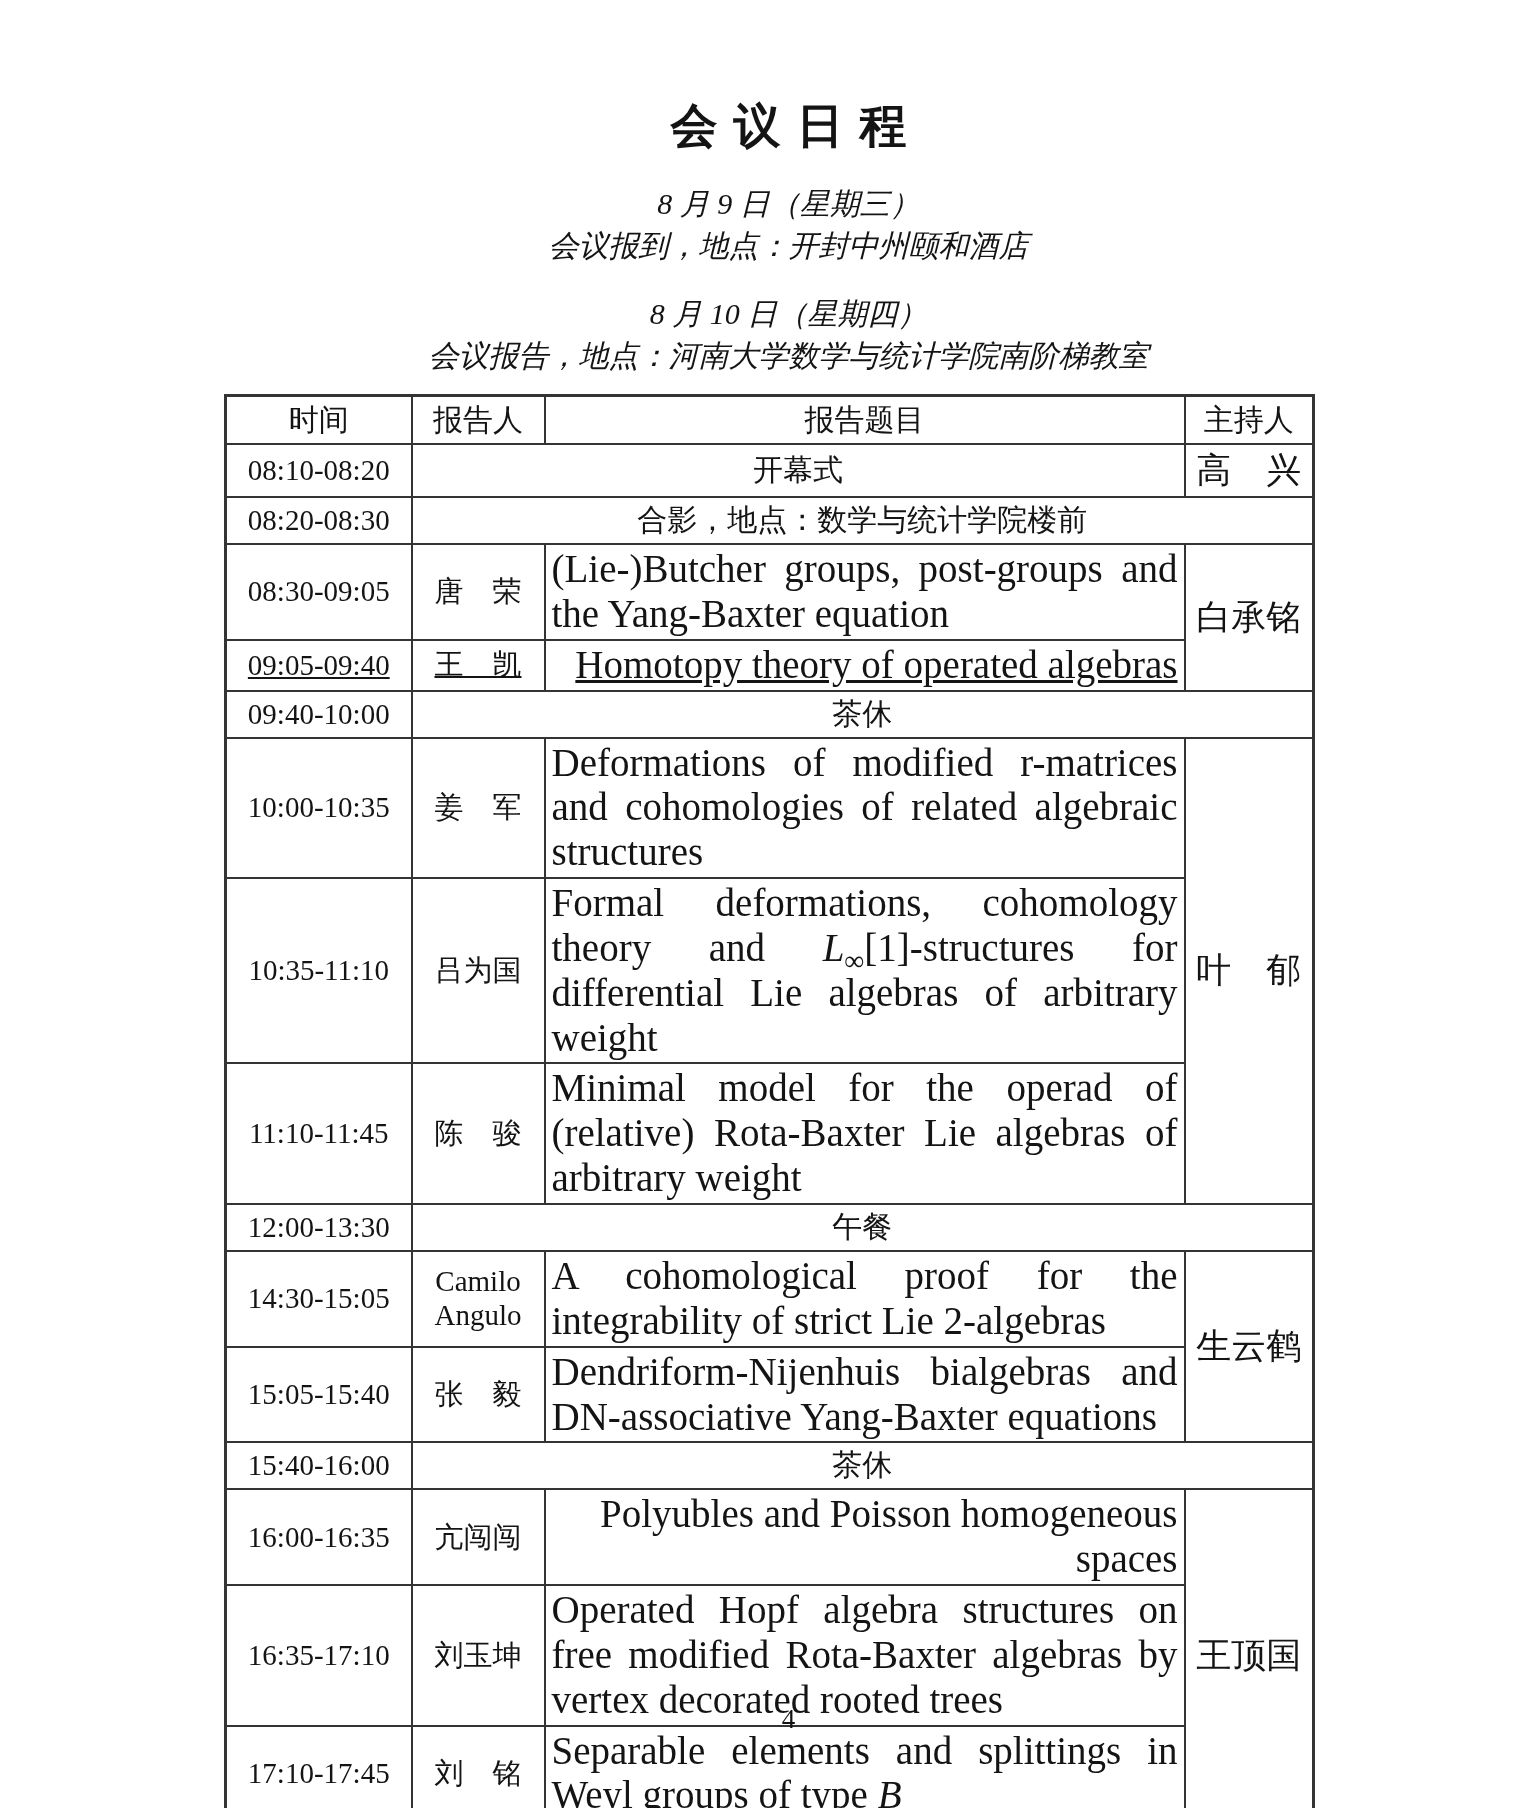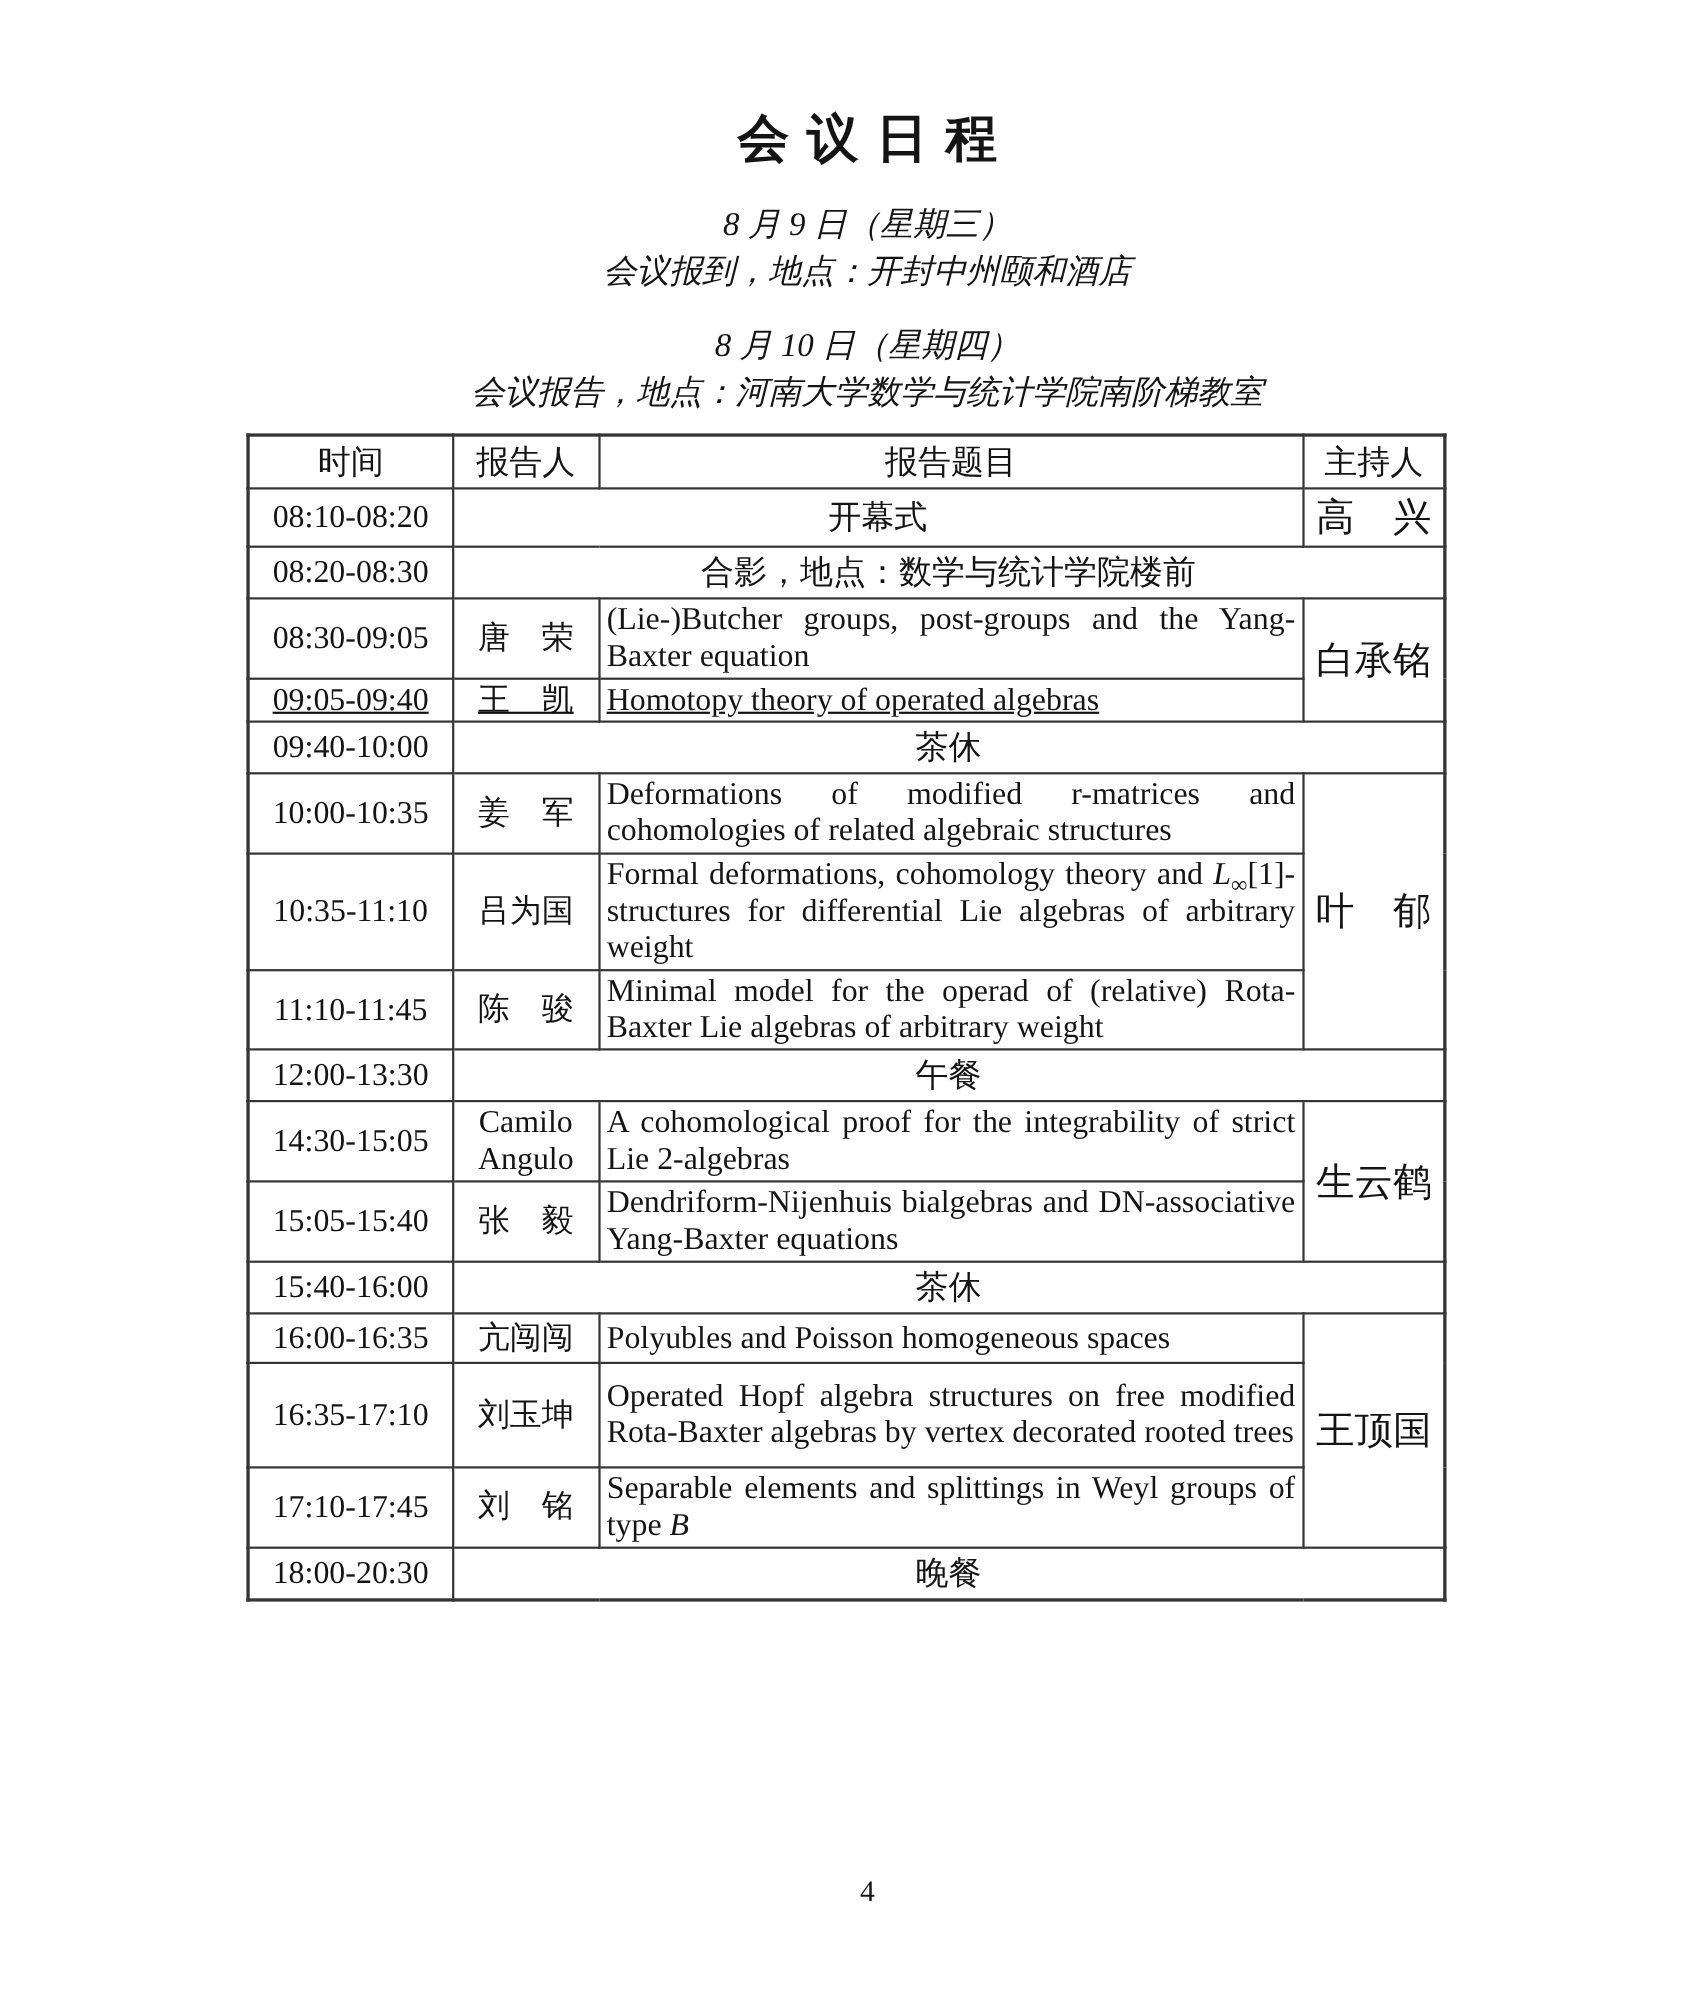--- a/index.html
+++ b/index.html
@@ -27,23 +27,23 @@
   }
   table.schedule th, table.schedule td {
     border:2px solid #343434; vertical-align:middle;
     padding:2px 6px; overflow:hidden;
   }
   table.schedule th {
     height:42px; font-size:30px; font-weight:normal; text-align:center;
   }
   td.time-cell    { font-size:29px; text-align:center; white-space:nowrap; }
   td.speaker-cell { font-size:29px; text-align:center; line-height:1.15; }
-  td.title-cell   { font-size:29px; line-height:1.15; padding:5px 10px; }
+  td.title-cell   { font-size:39px; line-height:1.15; padding:5px 10px; }
   td.title-cell.justify { text-align:justify; }
-  td.title-cell.center  { text-align:left; }
+  td.title-cell.center  { text-align:right; }
   td.chair-cell   { font-size:35px; text-align:center; }
   td.event-cell   { font-size:30px; text-align:center; }
   .italic { font-style:italic; }
   .sub { vertical-align:sub; font-size:0.72em; line-height:0; }
   .page-number {
     position:absolute; top:1704px; left:0; width:100%;
     text-align:center; font-size:27px;
   }
 </style>
 </head>

